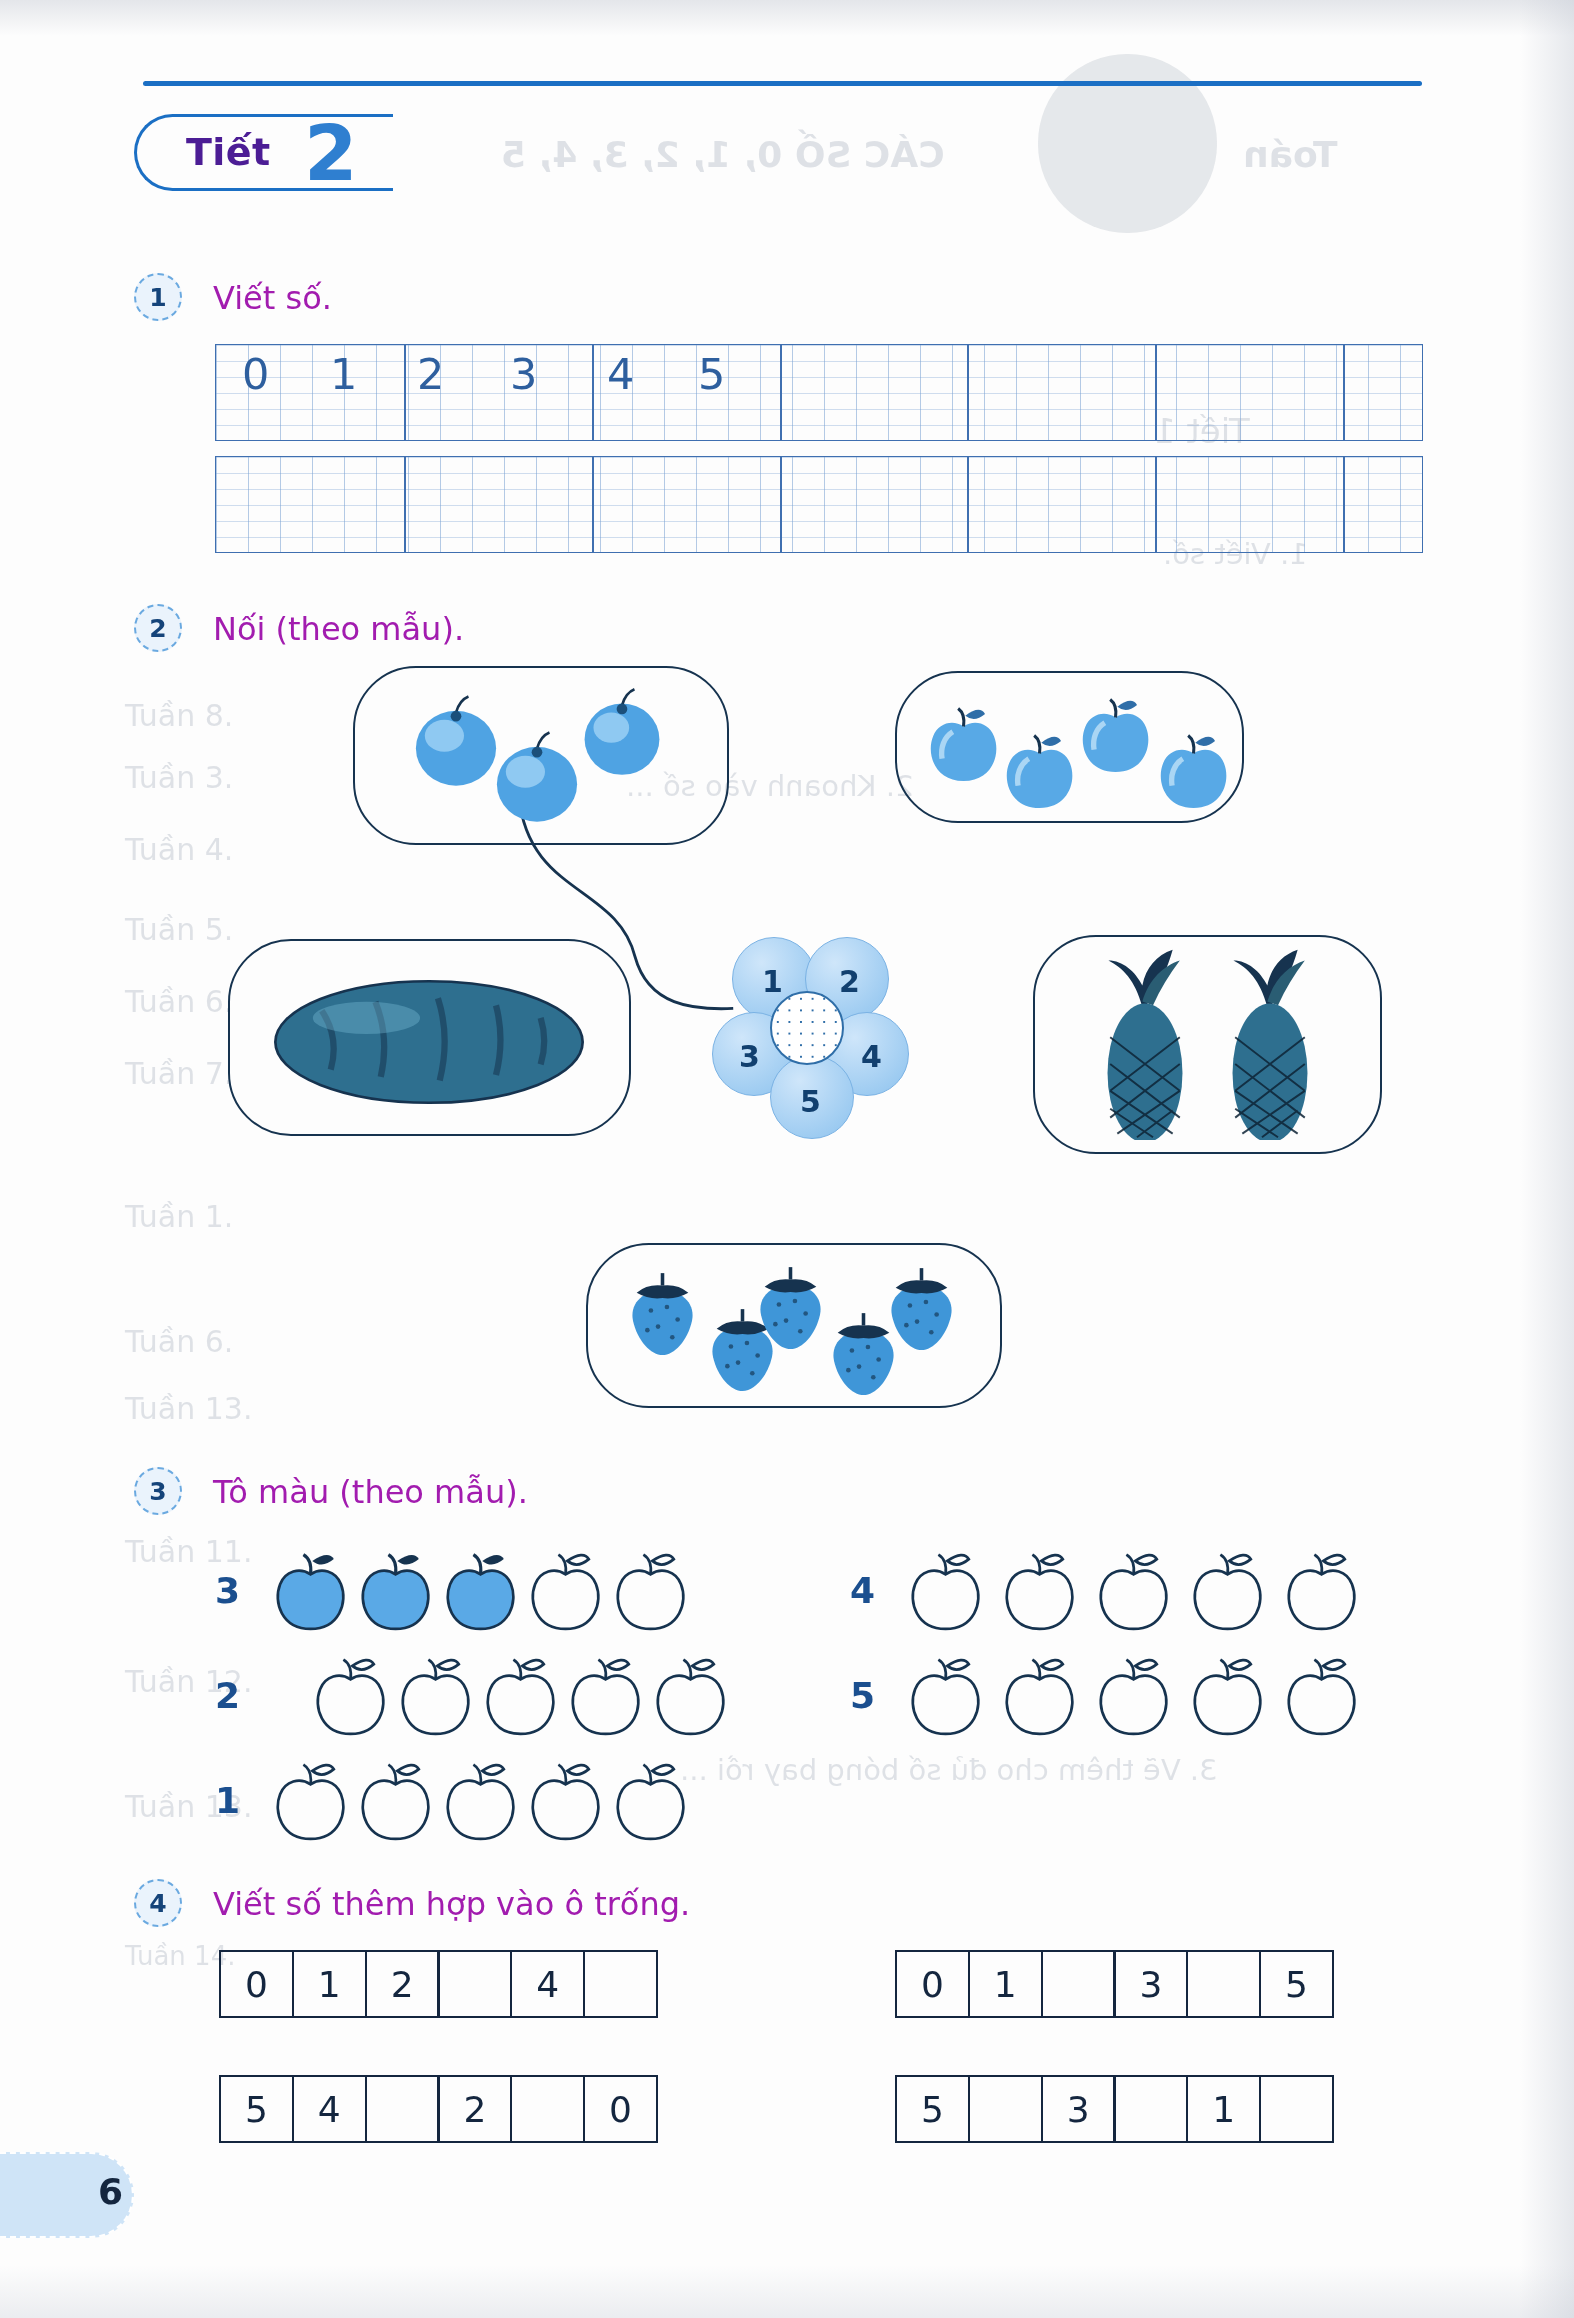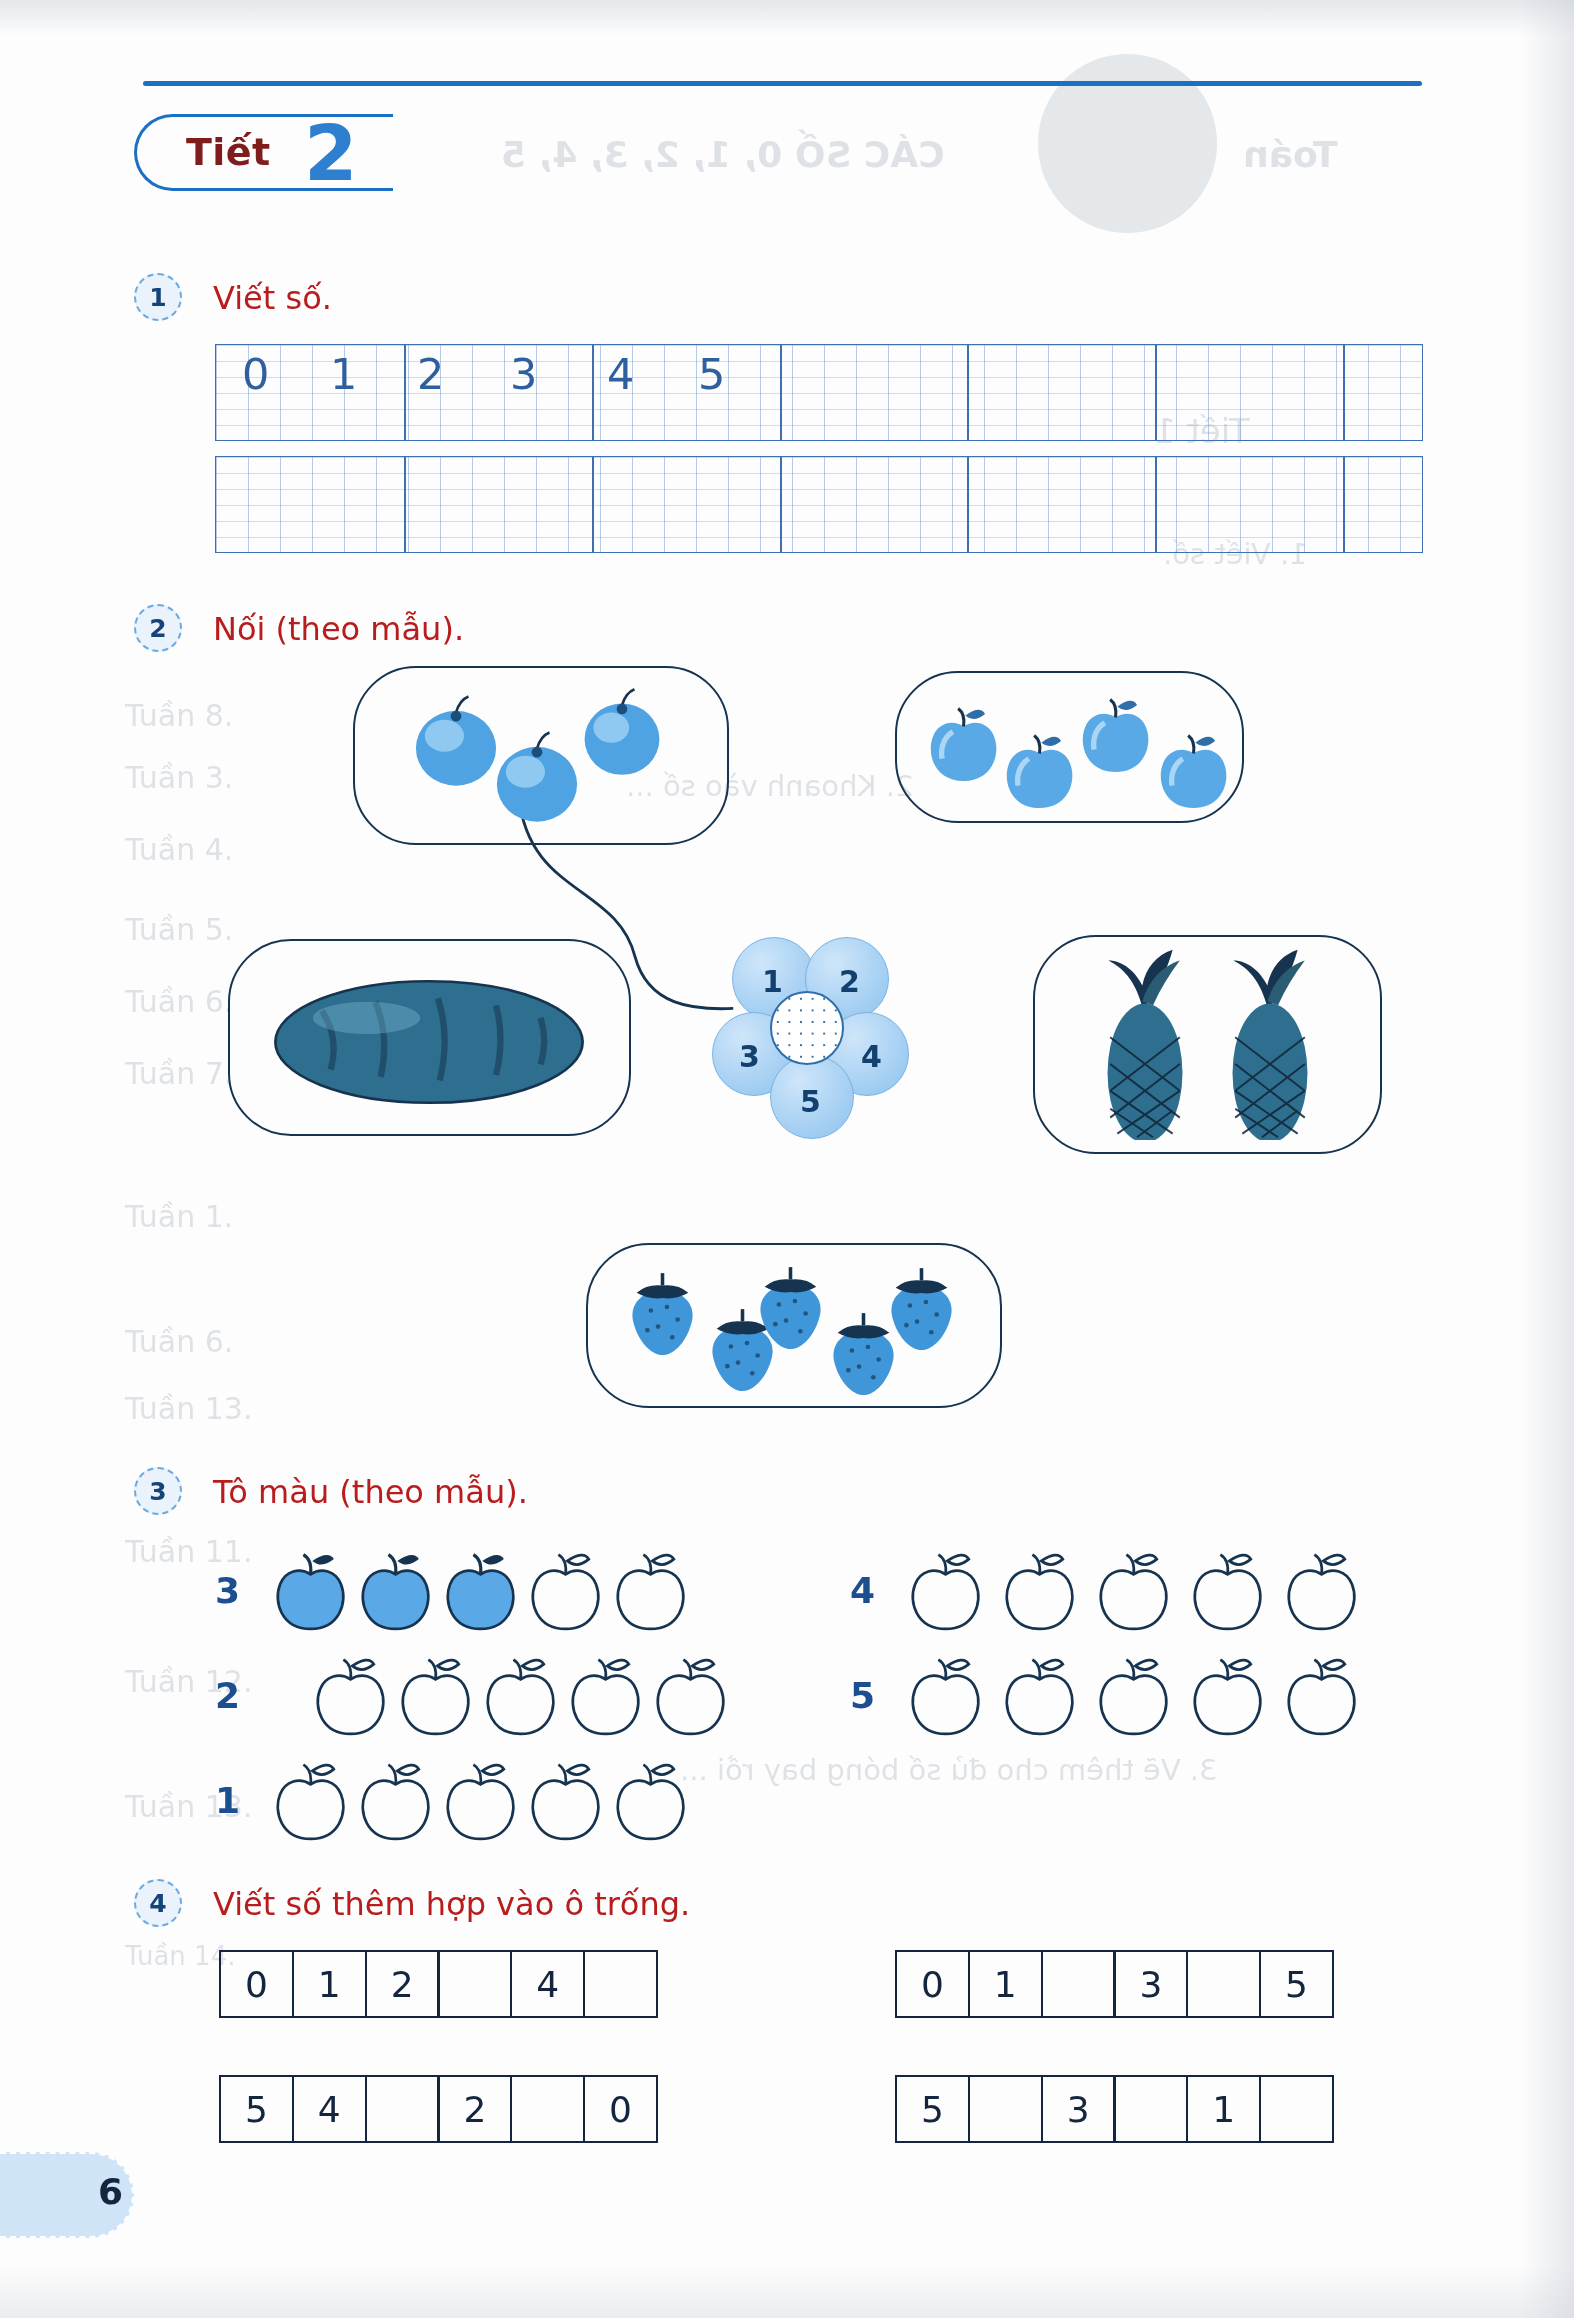--- a/index.html
+++ b/index.html
@@ -50,21 +50,21 @@
   }
   .tiet-pill{
     position:absolute;left:0;top:7.2px;width:259px;height:77px;
     border:3.6px solid #1b6fc4;
     border-right:none;
     border-radius:39px 0 0 39px;
     box-sizing:border-box;
   }
   .tiet-label{
     position:absolute;left:52px;top:23px;
-    font-size:38px;color:#7f1d1d;font-weight:700;
+    font-size:38px;color:#4c1d95;font-weight:700;
     letter-spacing:0.4px;
     font-family:"DejaVu Sans", sans-serif;
   }
   .tiet-num{
     position:absolute;left:170px;top:1.8px;
     font-size:77px;font-weight:700;color:#2f7fd0;
     -webkit-text-stroke:0px;
     font-family:"DejaVu Sans", sans-serif;
   }
   .tiet-rule{
@@ -77,21 +77,21 @@
     position:absolute;
     width:48px;height:48px;border-radius:50%;
     border:2.7px dashed #6aa9e0;
     background:#eaf3fc;
     color:#15447a;font-weight:700;font-size:25px;
     display:flex;align-items:center;justify-content:center;
     box-sizing:border-box;
   }
   .ex-title{
     position:absolute;
-    font-size:32px;color:#b91c1c;
+    font-size:32px;color:#a21caf;
     font-family:"DejaVu Sans", sans-serif;
   }
 
   
   .strip{
     position:absolute;
     border:1.8px solid #3f6fb0;
     box-sizing:border-box;
     background:
       repeating-linear-gradient(to right, rgba(120,160,210,.55) 0 0.9px, transparent 0.9px 32px),

